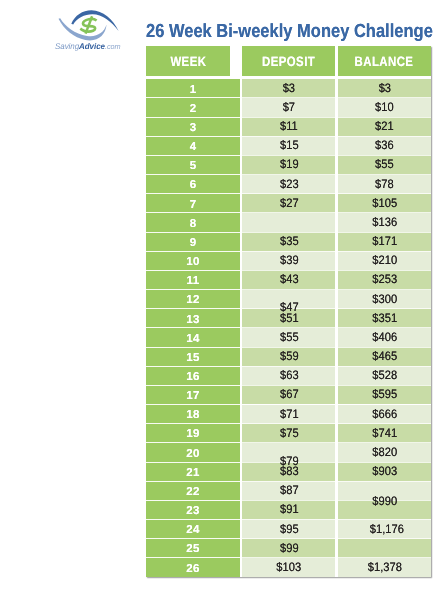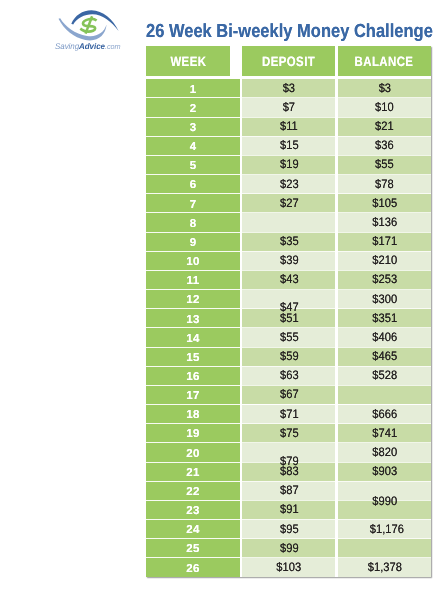--- a/index.html
+++ b/index.html
@@ -369,20 +369,23 @@
       </div>
       <div class="cell v" style="left:191.8px;width:93.2px;top:320.17499999999995px;height:19.165px">
         <span>$528</span>
       </div>
       <div class="wk" style="top:339.34px;height:19.165px">
         <span>17</span>
       </div>
       <div class="cell v" style="left:96.3px;width:93.2px;top:339.34px;height:19.165px">
         <span>$67</span>
       </div>
+      <div class="cell v" style="left:191.8px;width:93.2px;top:339.34px;height:19.165px">
+        <span>$595</span>
+      </div>
       <div class="wk" style="top:358.505px;height:19.165px">
         <span>18</span>
       </div>
       <div class="cell v" style="left:96.3px;width:93.2px;top:358.505px;height:19.165px">
         <span>$71</span>
       </div>
       <div class="cell v" style="left:191.8px;width:93.2px;top:358.505px;height:19.165px">
         <span>$666</span>
       </div>
       <div class="wk" style="top:377.66999999999996px;height:19.165px">

